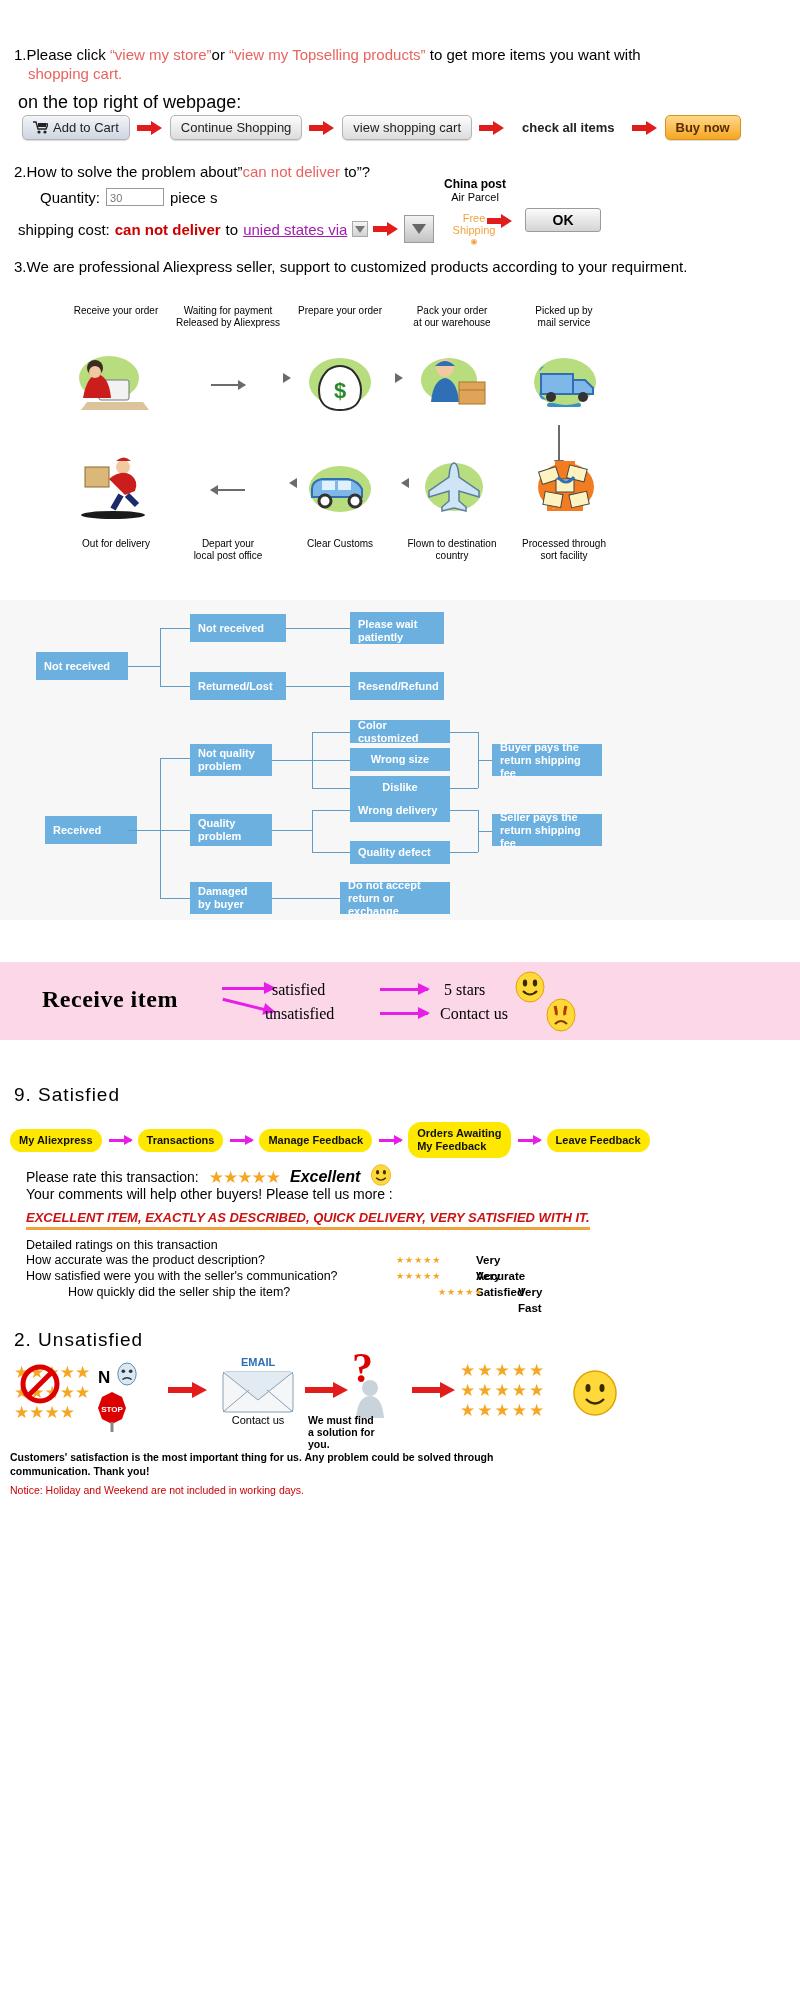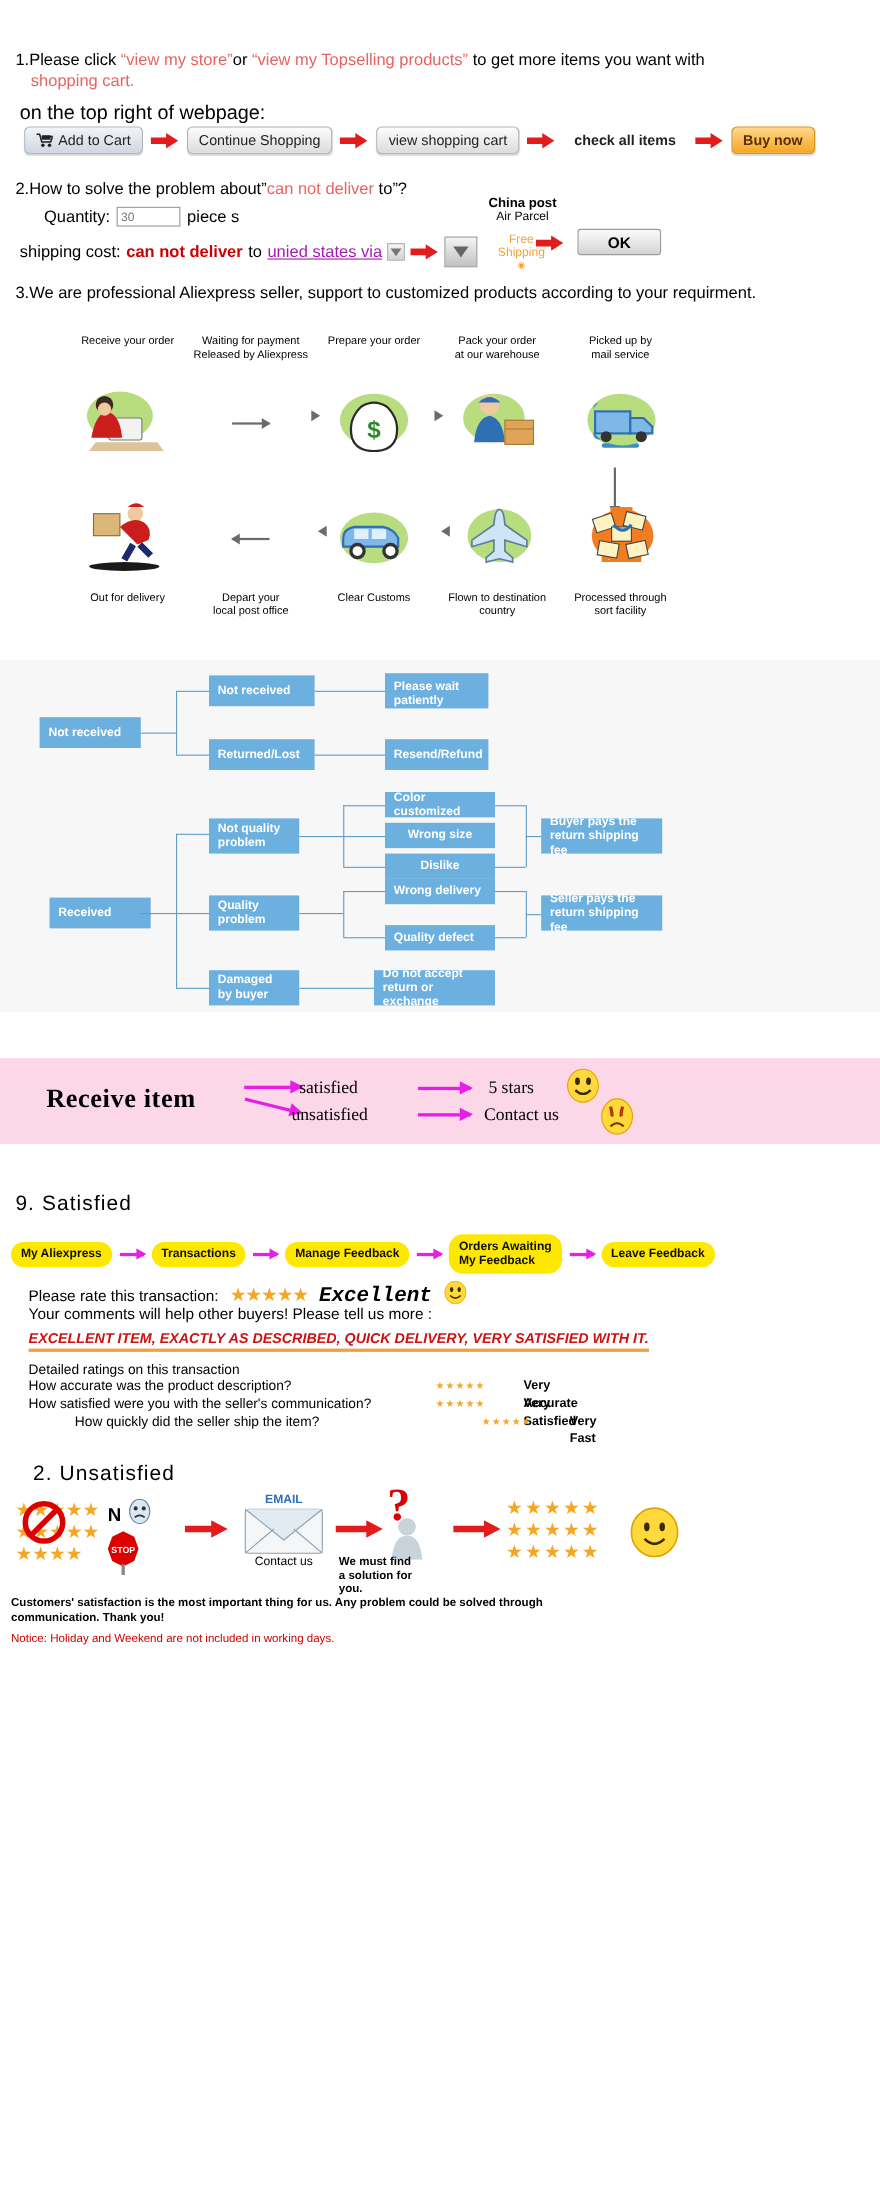--- a/index.html
+++ b/index.html
@@ -584,21 +584,21 @@
 My Feedback</span></div>
     <span class="mini-ar"></span>
     <div class="ybtn">
         <span>Leave Feedback</span>
       </div>
   </div>
 
   <div style="position:absolute;left:26px;top:1164px;display:flex;align-items:center;gap:10px;">
     <span style="font-size:14px;">Please rate this transaction:</span>
     <span class="star">★★★★★</span>
-    <span style="font-family:Liberation Mono, monospace;font-style:italic;font-weight:bold;font-size:19px;">Excellent</span>
+    <span style="font-family:Liberation Sans, sans-serif;font-style:italic;font-weight:bold;font-size:16px;">Excellent</span>
     <span>
       <svg width="22" height="22" viewBox="0 0 32 32">
           <ellipse cx="16" cy="16" rx="14" ry="15" fill="#ffd93b" stroke="#e0a400"></ellipse>
           <ellipse cx="11" cy="12" rx="2.2" ry="3.4" fill="#3a2a00"></ellipse>
           <ellipse cx="21" cy="12" rx="2.2" ry="3.4" fill="#3a2a00"></ellipse>
           <path d="M9 20 q7 7 14 0" stroke="#3a2a00" stroke-width="2" fill="none"></path>
         </svg>
     </span>
   </div>
 
@@ -620,21 +620,21 @@
       <span class="star sm" style="position:absolute;left:370px;letter-spacing:1px;">★★★★★</span>
       <span style="position:absolute;left:450px;font-weight:bold;font-size:11.5px;">Very Satisfied</span>
     </div>
     <div class="drow" style="position:relative;margin-left:42px;">
       <span>How quickly did the seller ship the item?</span>
       <span class="star sm" style="position:absolute;left:370px;letter-spacing:1px;">★★★★★</span>
       <span style="position:absolute;left:450px;font-weight:bold;font-size:11.5px;">Very Fast</span>
     </div>
   </div>
 
-  <div class="h2" style="position:absolute;left:14px;top:1329px;margin-left:16px;">2. Unsatisfied</div>
+  <div class="h2" style="position:absolute;left:14px;top:1329px;">2. Unsatisfied</div>
 
   <div style="position:absolute;left:14px;top:1362px;">
     <svg width="90" height="78" viewBox="0 0 90 78">
       <g fill="#f5a623" font-size="17" font-family="Liberation Sans, sans-serif">
         <text x="0" y="16">★★★★★</text>
         <text x="0" y="36">★★★★★</text>
         <text x="0" y="56">★★★★</text>
       </g>
       <circle cx="26" cy="22" r="17" fill="none" stroke="#dd0000" stroke-width="5"></circle>
       <line x1="14" y1="34" x2="38" y2="10" stroke="#dd0000" stroke-width="5"></line>

